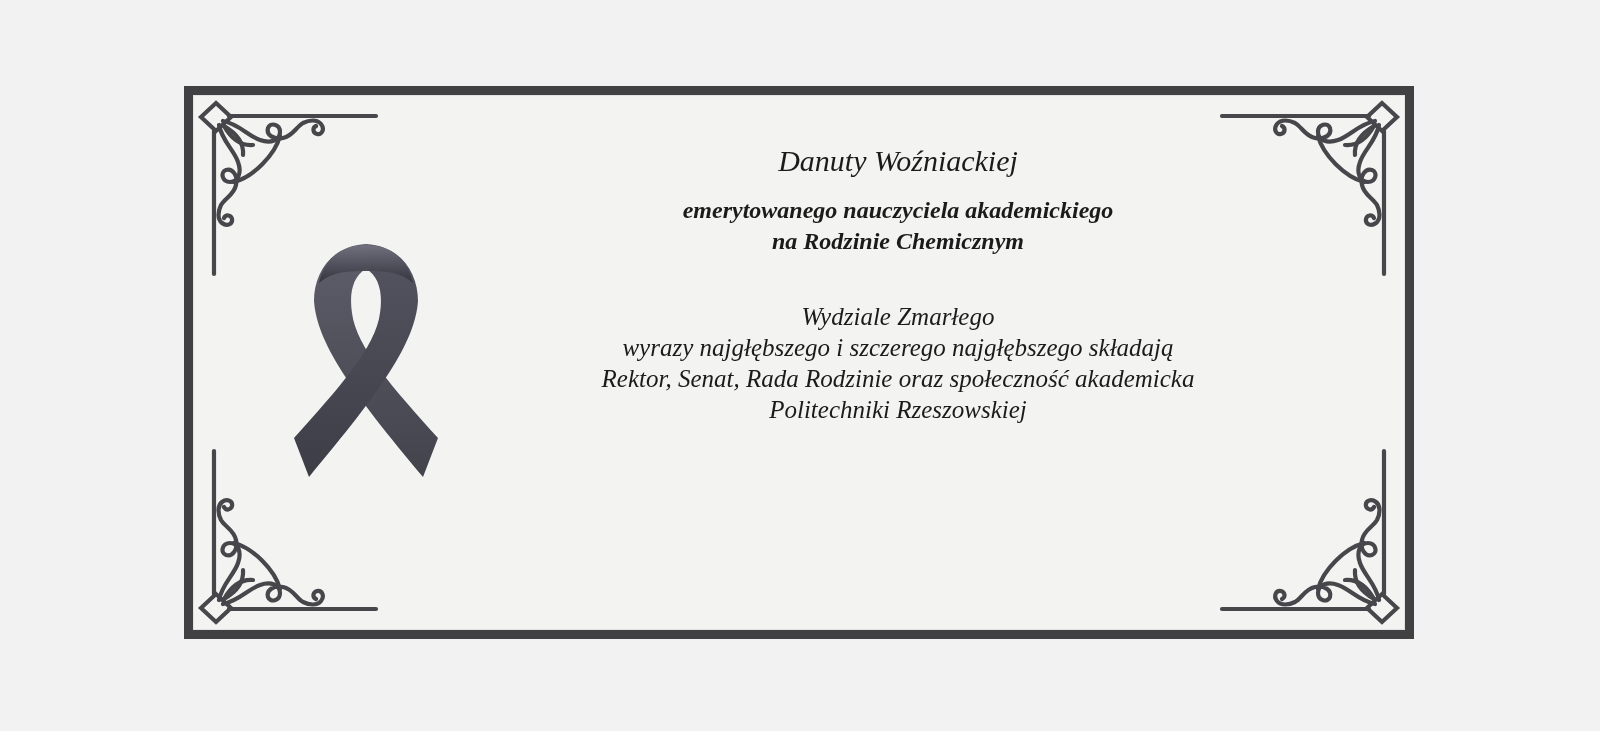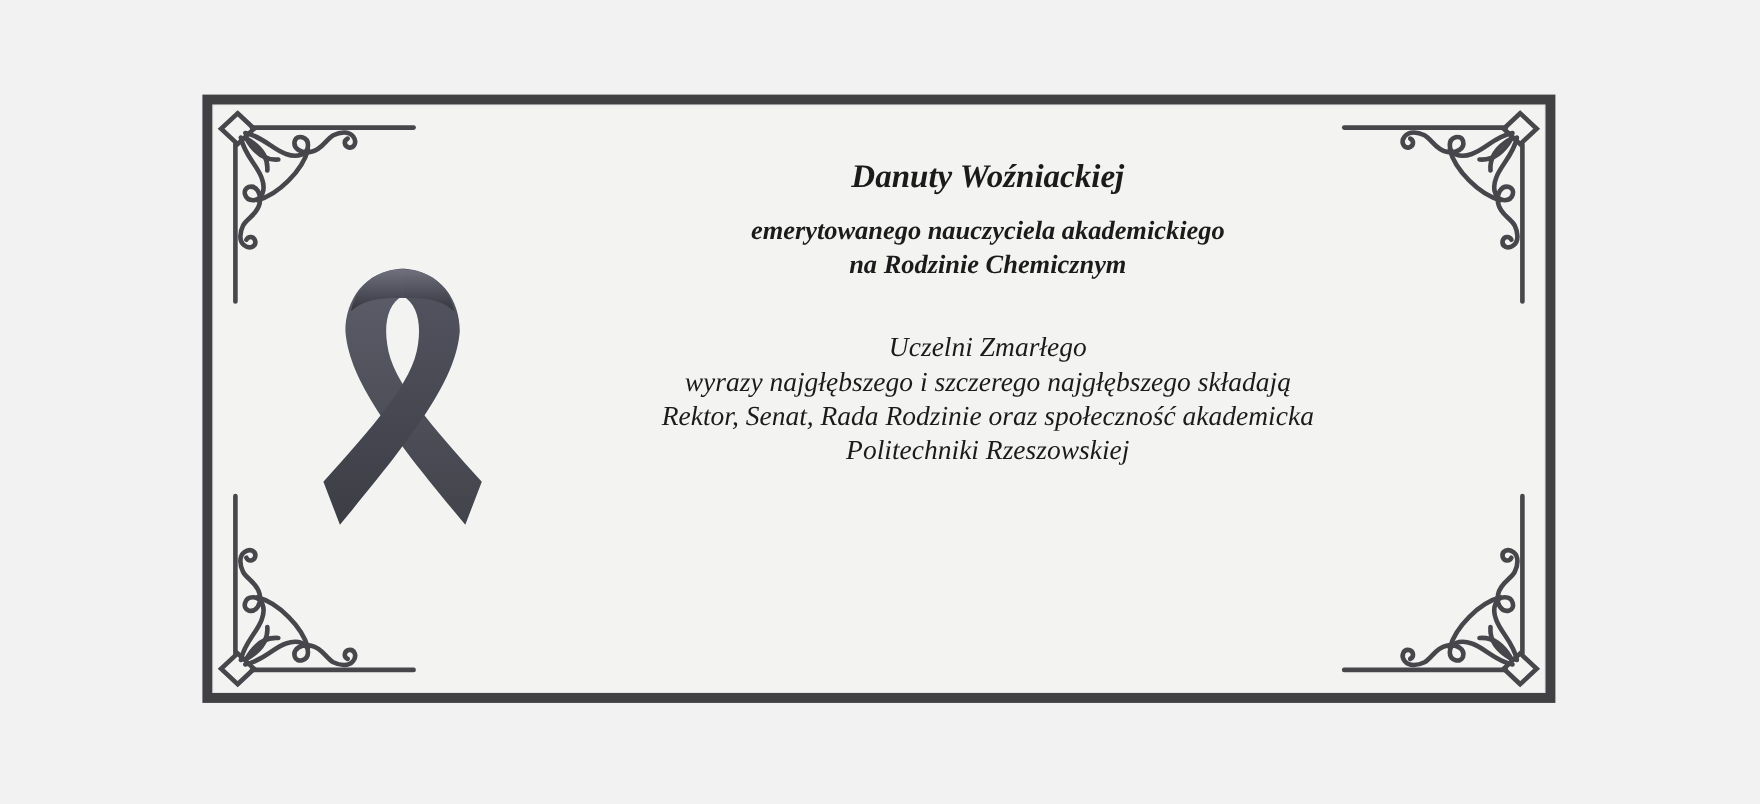--- a/index.html
+++ b/index.html
@@ -23,21 +23,21 @@
   .corner.bl{left:0;bottom:0;transform:scaleY(-1);}
   .corner.br{right:0;bottom:0;transform:scale(-1,-1);}
   .ribbon{position:absolute;left:100px;top:148px;width:146px;height:236px;}
   .ribbon svg{width:100%;height:100%;display:block;}
   .text-col{
     position:absolute;left:205px;top:0;width:1000px;
     text-align:center;color:#1b1b1b;font-style:italic;
   }
   .line{margin:0;}
   .intro-block{margin-top:70px;font-size:25px;line-height:31px;}
-  .name{margin-top:46px;font-size:30px;line-height:40px;font-weight:bold;}
+  .name{margin-top:46px;font-size:30px;line-height:40px;font-weight:normal;}
   .role-block{margin-top:14px;font-size:24px;line-height:31px;font-weight:bold;}
   .condolence-block{margin-top:44px;font-size:25px;line-height:31px;}
 </style>
 </head>
 <body>
 
 <div class="card">
 
   <div class="corner tl">
     <svg viewBox="0 0 190 190">
@@ -118,20 +118,20 @@
     </svg>
   </div>
 
   <div class="text-col">
     <div class="name">Danuty Woźniackiej</div>
     <div class="role-block">
       <p class="line">emerytowanego nauczyciela akademickiego</p>
       <p class="line">na Rodzinie Chemicznym</p>
     </div>
     <div class="condolence-block">
-      <p class="line">Uczelni Zmarłego</p>
+      <p class="line">Wydziale Zmarłego</p>
       <p class="line">wyrazy najgłębszego i szczerego najgłębszego składają</p>
       <p class="line">Rektor, Senat, Rada Rodzinie oraz społeczność akademicka</p>
       <p class="line">Politechniki Rzeszowskiej</p>
     </div>
   </div>
 
 </div>
 
 </body></html>

